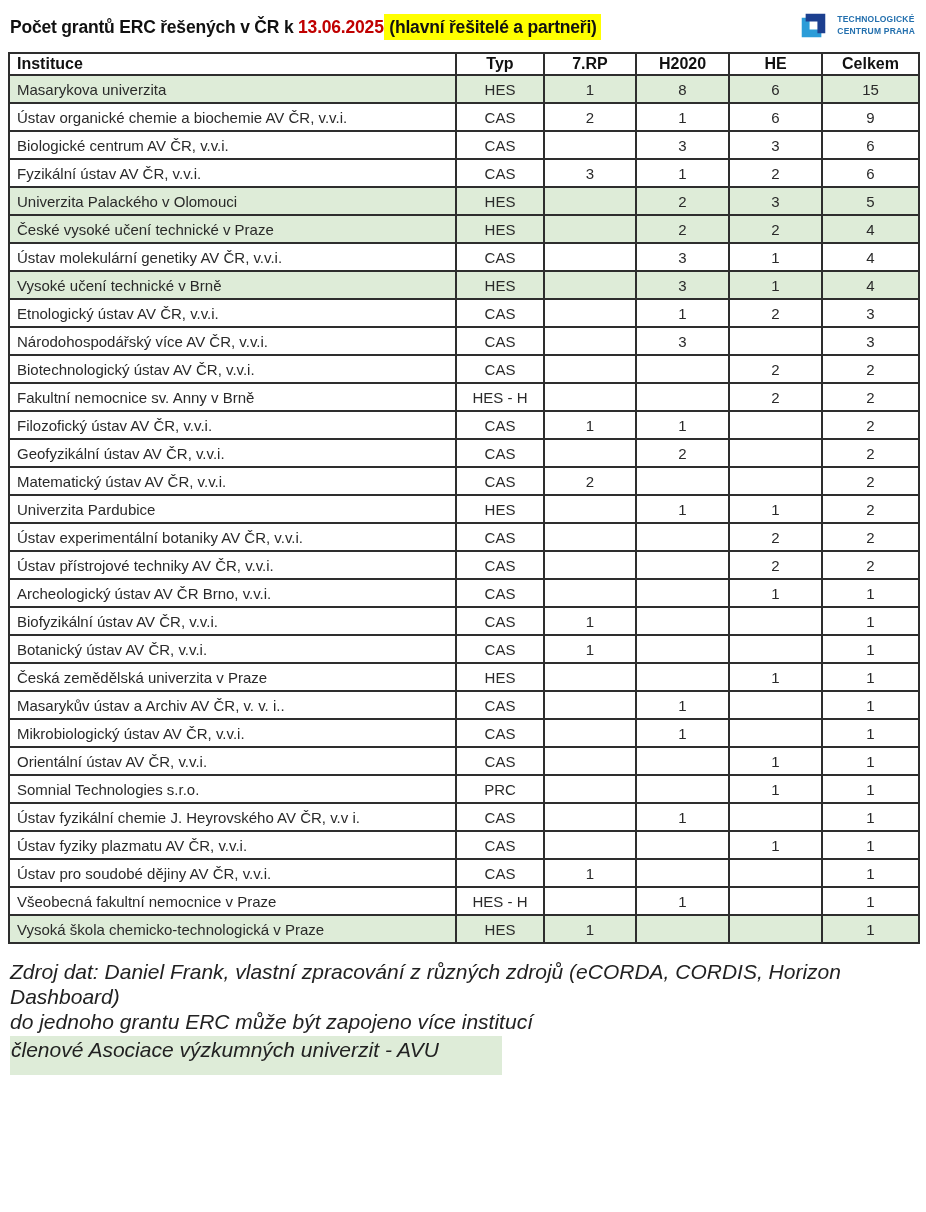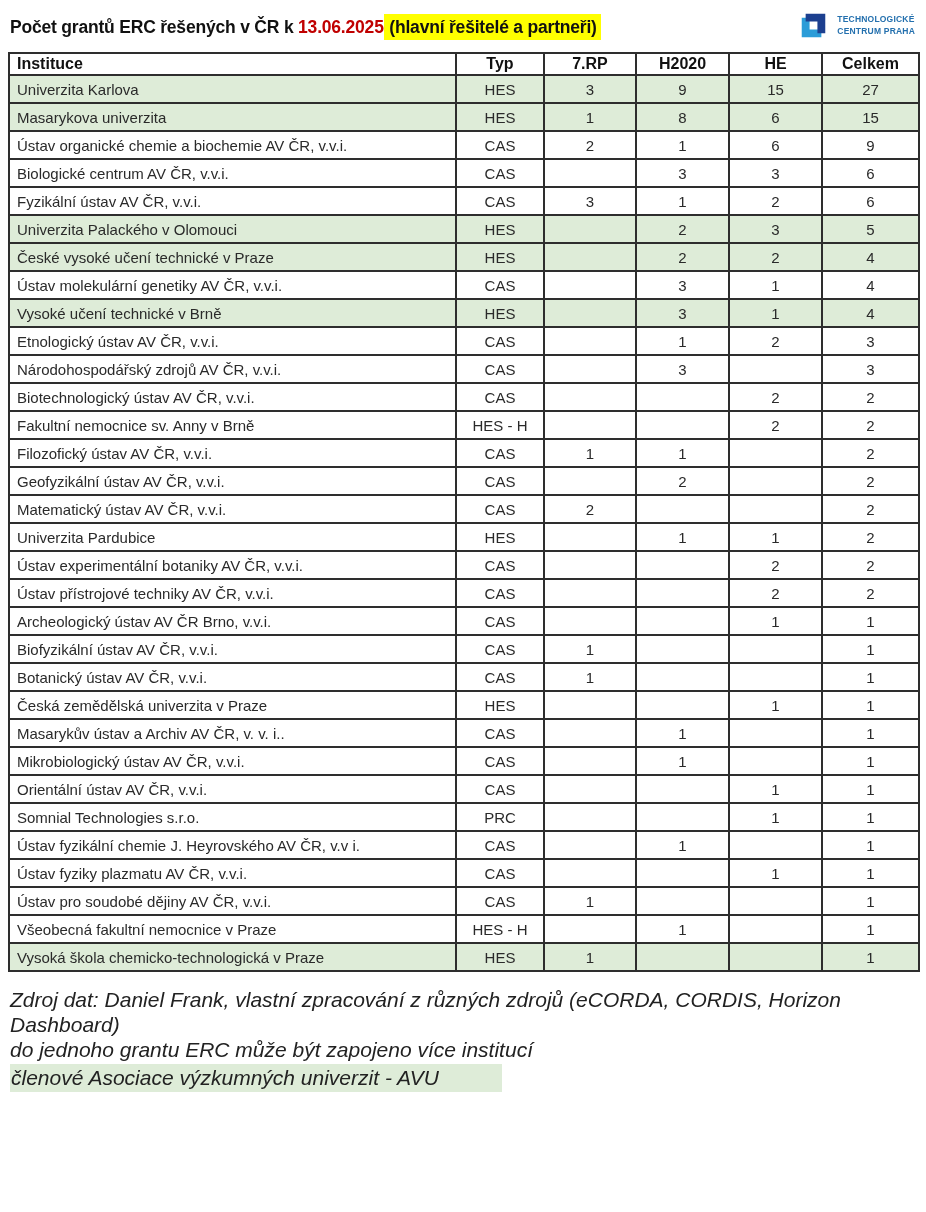--- a/index.html
+++ b/index.html
@@ -71,21 +71,21 @@
     margin: 15px 0 0 10px;
     font-style: italic;
     font-size: 21px;
     color: #222222;
   }
   .footer .line { line-height: 25px; }
   .footer .avu-note {
     display: block;
     width: 492px;
     margin-top: 2px;
-    padding: 1px 0 2px 1px;
+    padding: 1px 0 13px 1px;
     background: #deecd8;
   }
 </style>
 </head>
 <body>
 
 <div class="header">
   <div class="title">
     <span>Počet grantů ERC řešených v ČR k </span><span class="date">13.06.2025</span><span class="hl"> (hlavní řešitelé a partneři)</span>
   </div>
@@ -117,28 +117,20 @@
       <th class="col-name">Instituce</th>
       <th class="col-num">Typ</th>
       <th class="col-num">7.RP</th>
       <th class="col-num">H2020</th>
       <th class="col-num">HE</th>
       <th class="col-num">Celkem</th>
     </tr>
   </thead>
   <tbody id="table-body">
       <tr class="avu">
-        <td class="col-name">Univerzita Karlova</td>
-        <td class="col-num">HES</td>
-        <td class="col-num">3</td>
-        <td class="col-num">9</td>
-        <td class="col-num">15</td>
-        <td class="col-num">27</td>
-      </tr>
-      <tr class="avu">
         <td class="col-name">Masarykova univerzita</td>
         <td class="col-num">HES</td>
         <td class="col-num">1</td>
         <td class="col-num">8</td>
         <td class="col-num">6</td>
         <td class="col-num">15</td>
       </tr>
       <tr>
         <td class="col-name">Ústav organické chemie a biochemie AV ČR, v.v.i.</td>
         <td class="col-num">CAS</td>
@@ -197,21 +189,21 @@
       </tr>
       <tr>
         <td class="col-name">Etnologický ústav AV ČR, v.v.i.</td>
         <td class="col-num">CAS</td>
         <td class="col-num"></td>
         <td class="col-num">1</td>
         <td class="col-num">2</td>
         <td class="col-num">3</td>
       </tr>
       <tr>
-        <td class="col-name">Národohospodářský zdrojů AV ČR, v.v.i.</td>
+        <td class="col-name">Národohospodářský více AV ČR, v.v.i.</td>
         <td class="col-num">CAS</td>
         <td class="col-num"></td>
         <td class="col-num">3</td>
         <td class="col-num"></td>
         <td class="col-num">3</td>
       </tr>
       <tr>
         <td class="col-name">Biotechnologický ústav AV ČR, v.v.i.</td>
         <td class="col-num">CAS</td>
         <td class="col-num"></td>

